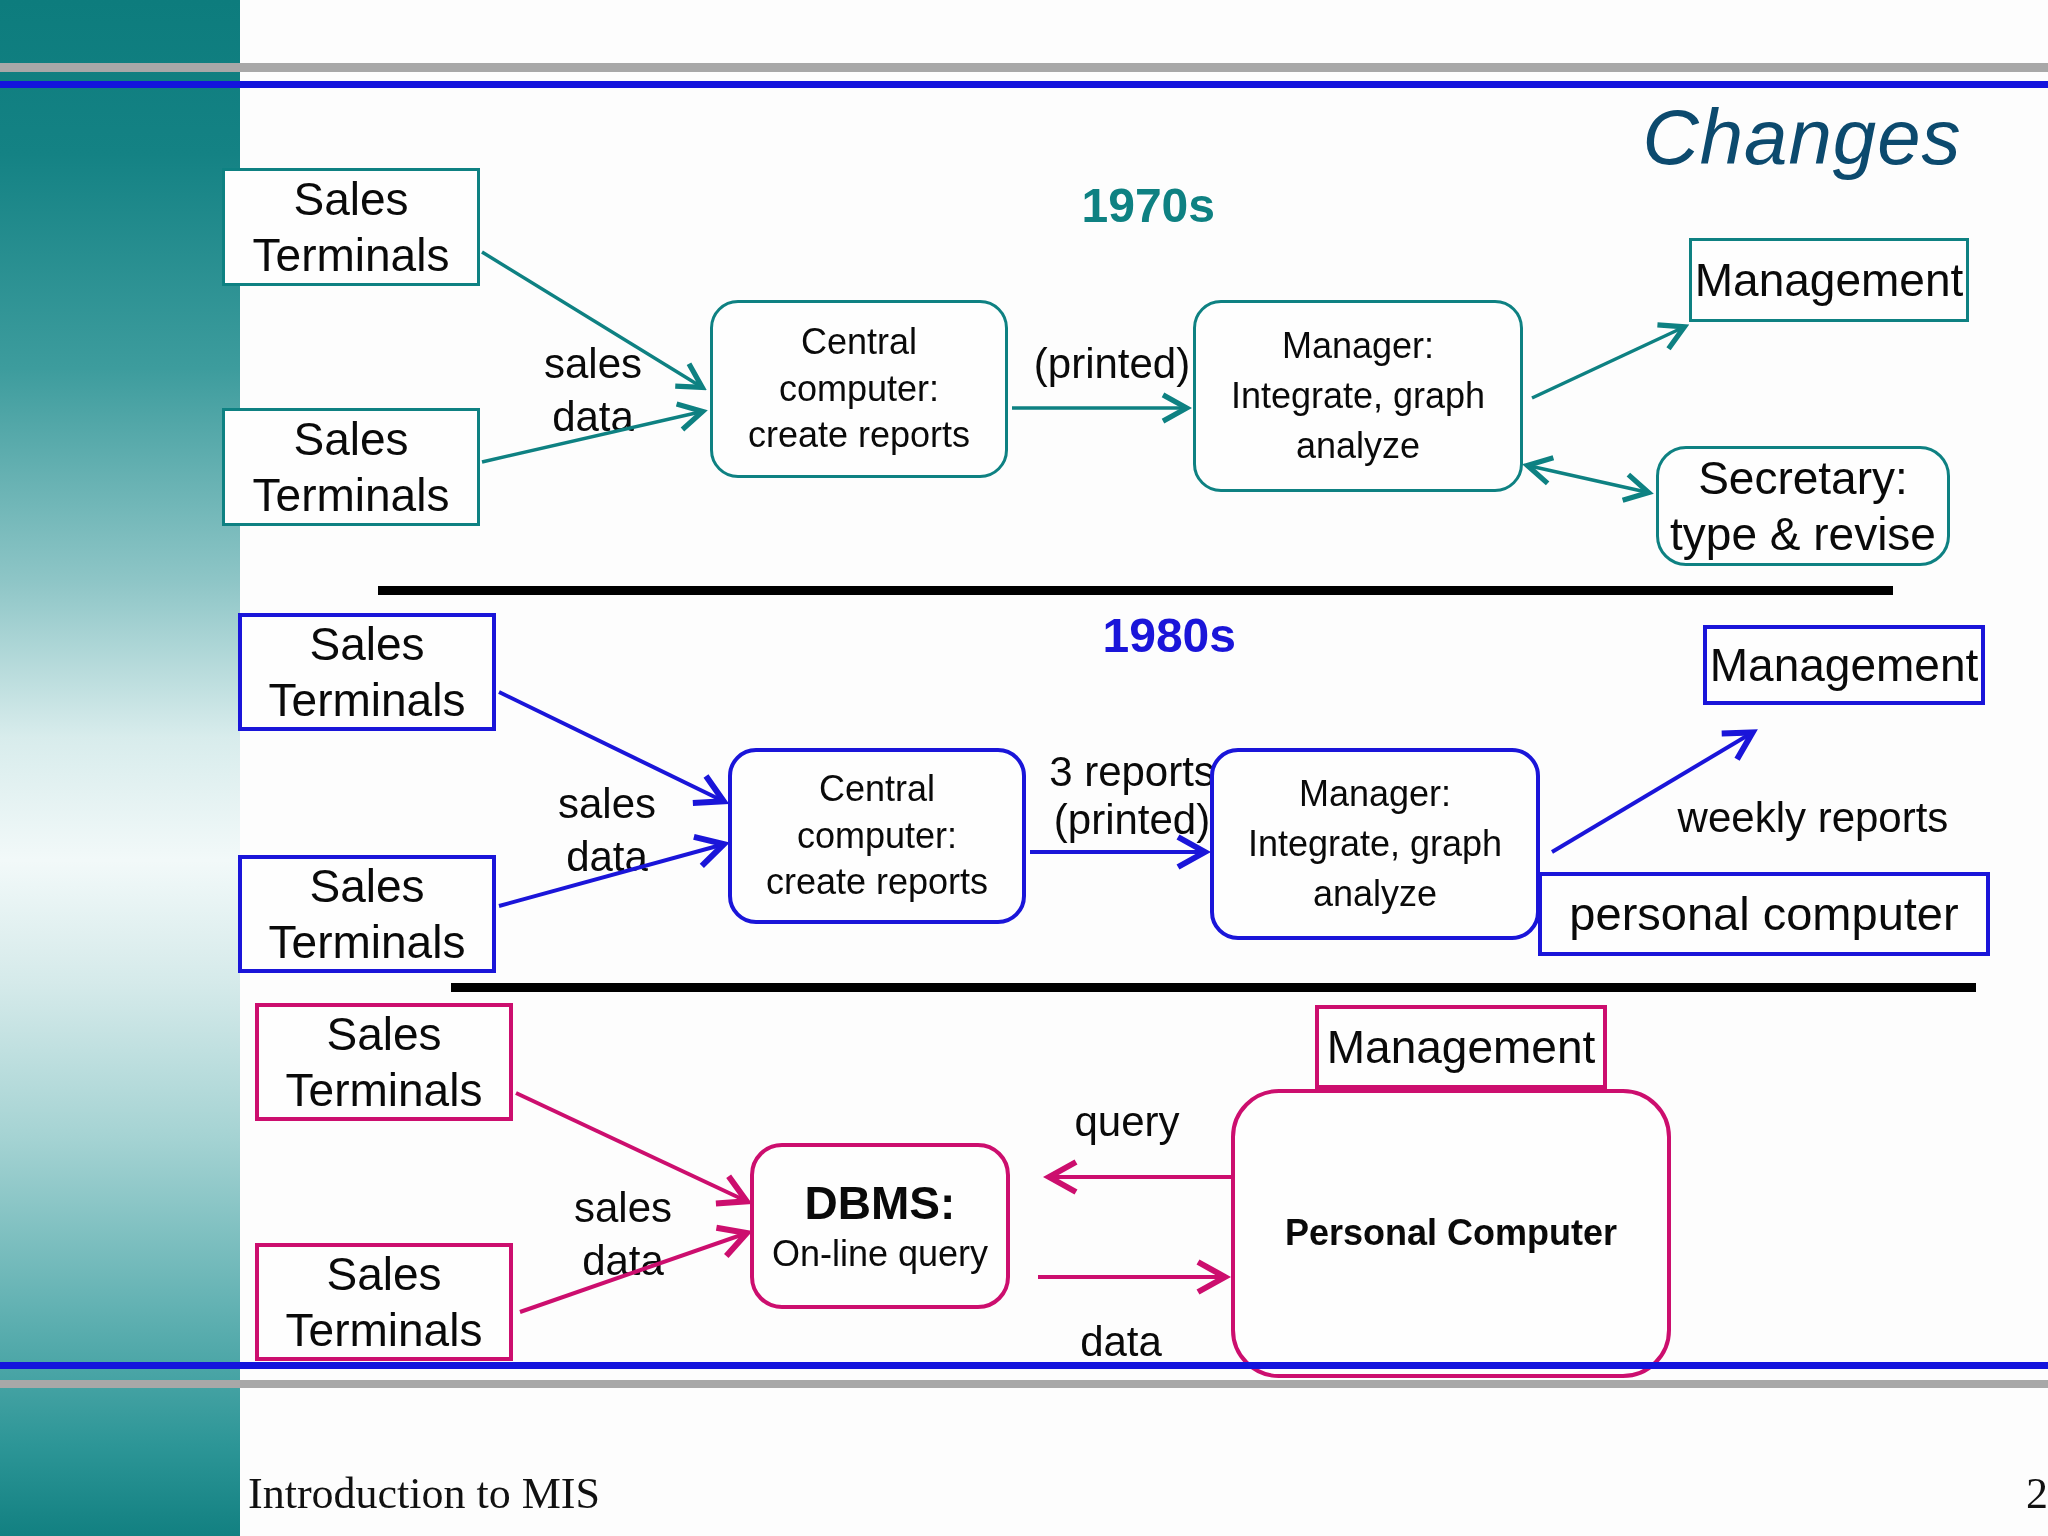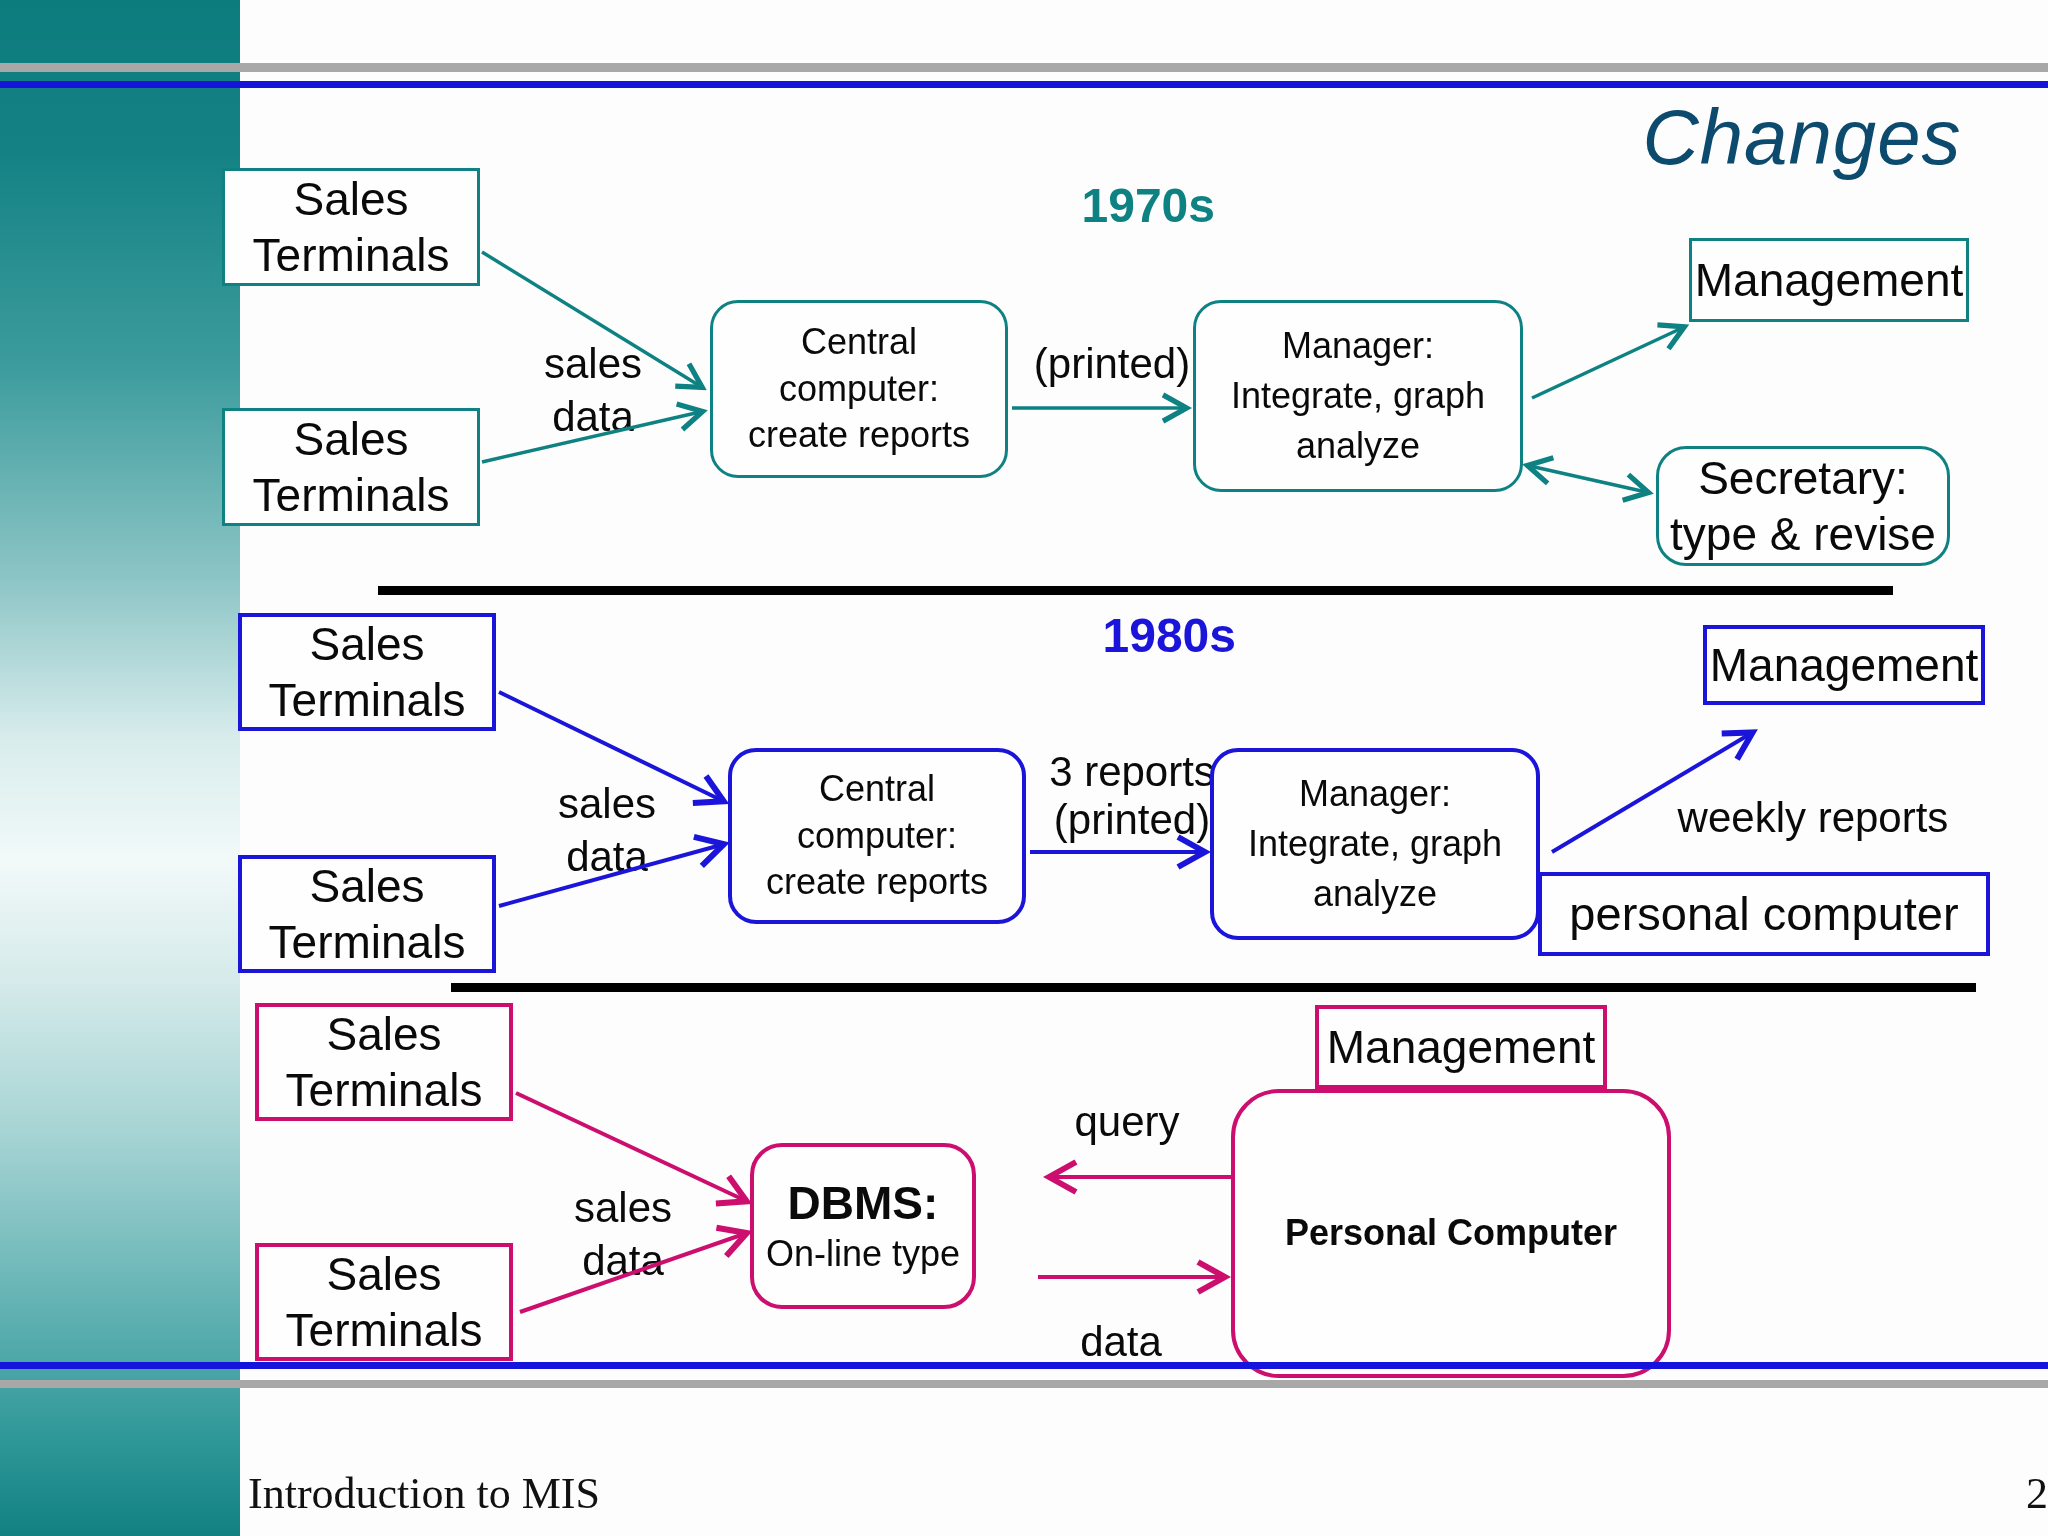--- a/index.html
+++ b/index.html
@@ -112,23 +112,23 @@
   <div class="divider" style="left:451px;top:983px;width:1525px"></div>
 
 
   <div class="box m" style="left:255px;top:1003px;width:258px;height:118px">Sales
 Terminals</div>
   <div class="box m" style="left:255px;top:1243px;width:258px;height:118px">Sales
 Terminals</div>
   <div class="lbl" style="left:558px;top:1182px;width:130px">sales
 data</div>
 
-  <div class="box m rr32" style="left:750px;top:1143px;width:226px;height:166px">
+  <div class="box m rr32" style="left:750px;top:1143px;width:260px;height:166px">
     <div class="bold" style="font-size:46px">DBMS:</div>
-    <div class="f44">On-line type</div>
+    <div class="f44">On-line query</div>
   </div>
 
   <div class="box m" style="left:1315px;top:1005px;width:292px;height:84px">Management</div>
 
   <div class="box m rr48" style="left:1231px;top:1089px;width:440px;height:289px">
     <div class="bold f44">Personal Computer</div>
   </div>
 
   <div class="lbl" style="left:1062px;top:1096px;width:130px">query</div>
   <div class="lbl" style="left:1066px;top:1316px;width:110px">data</div>

